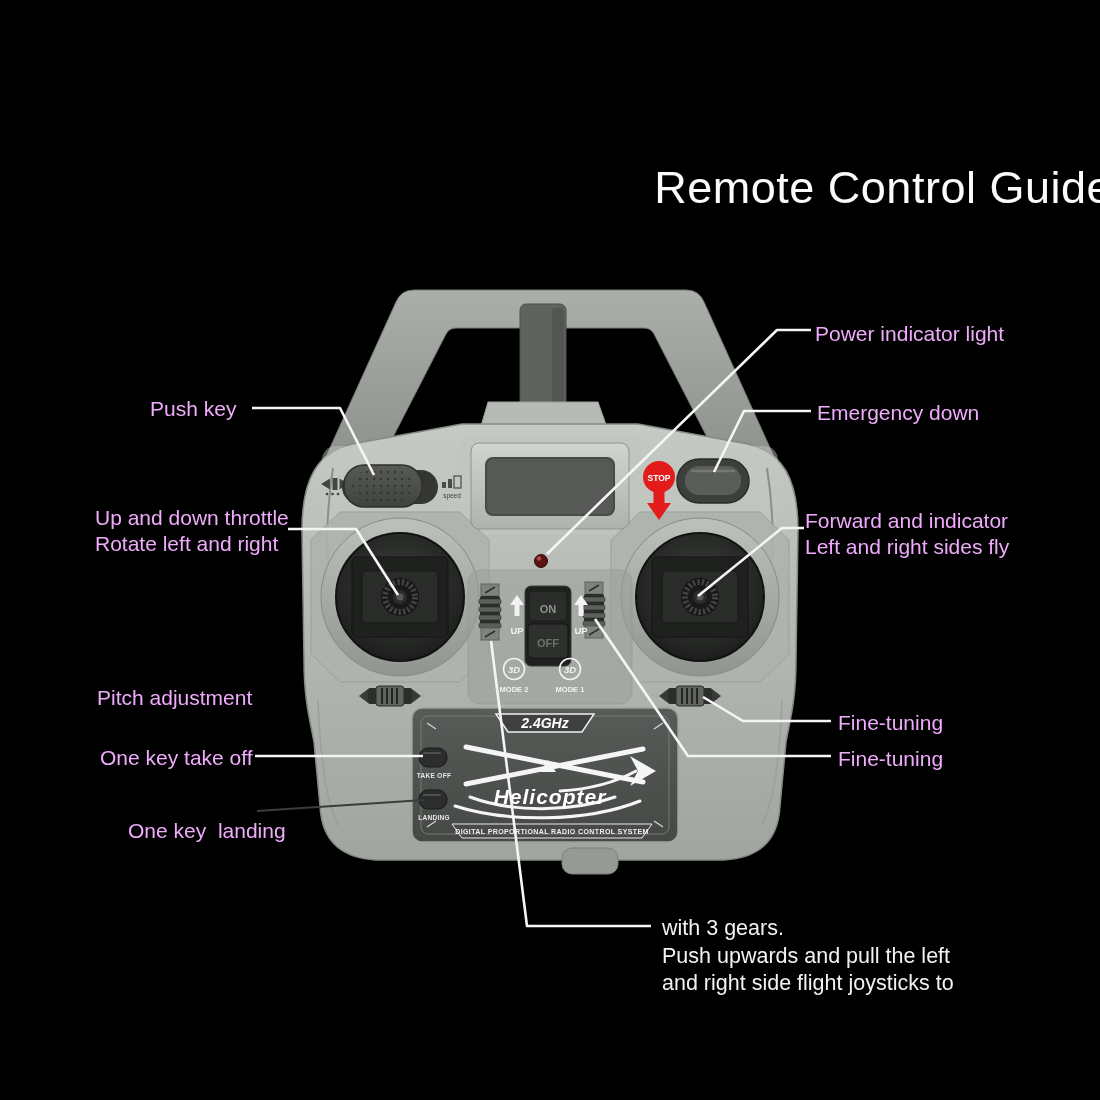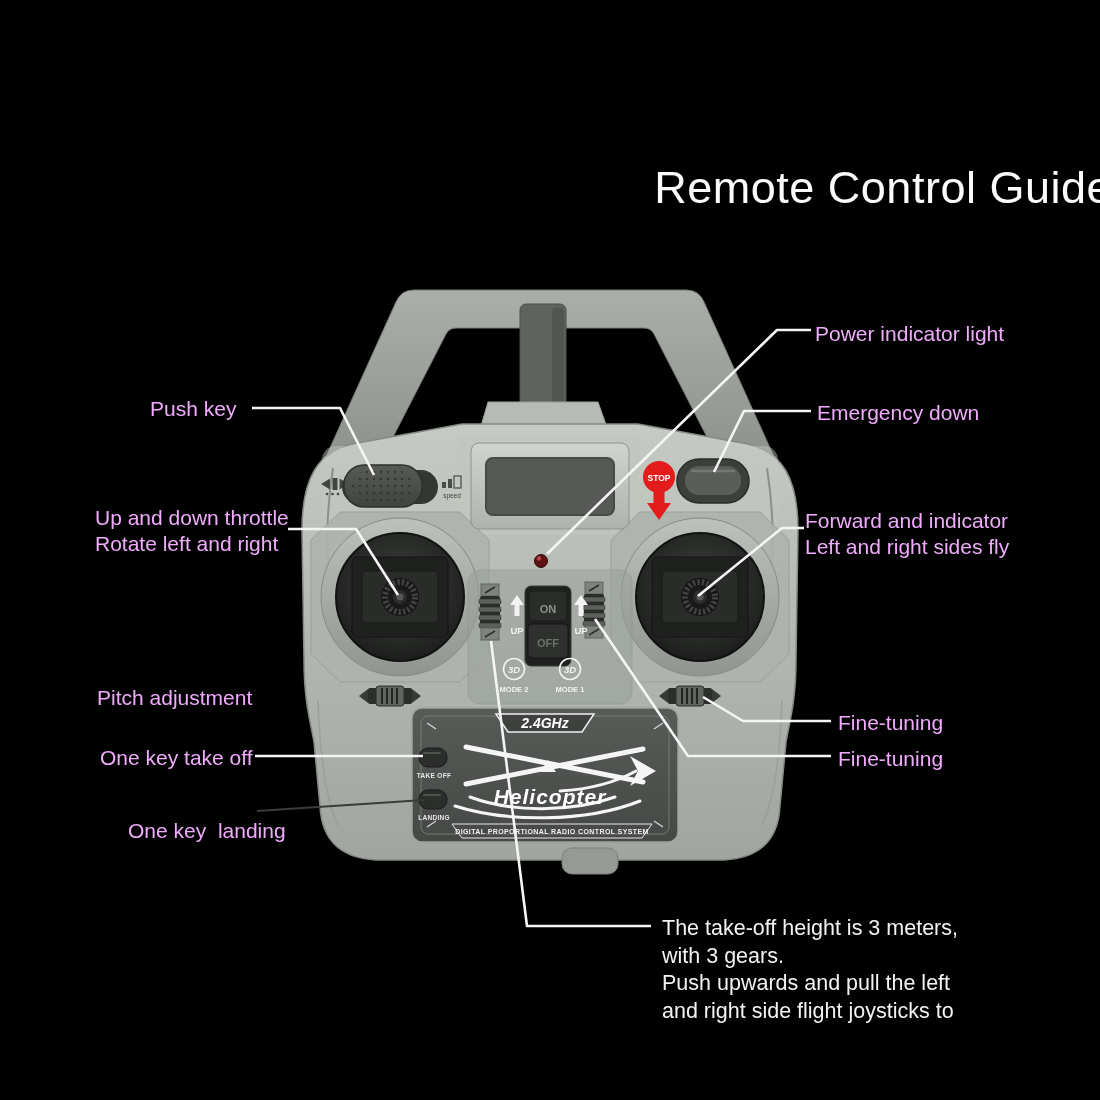--- a/index.html
+++ b/index.html
@@ -261,19 +261,18 @@
 <div class="lbl" style="left:97px;top:818px;margin-left:31px;">One key  landing</div>
 
 <div class="lbl" style="left:815px;top:321px;">Power indicator light</div>
 <div class="lbl" style="left:817px;top:400px;">Emergency down</div>
 <div class="lbl" style="left:805px;top:508px;">Forward and indicator</div>
 <div class="lbl" style="left:805px;top:534px;">Left and right sides fly</div>
 <div class="lbl" style="left:838px;top:710px;">Fine-tuning</div>
 <div class="lbl" style="left:838px;top:746px;">Fine-tuning</div>
 
 <div class="note">
-  <div>The take-off height is 3 meters,</div>
   <div>with 3 gears.</div>
   <div>Push upwards and pull the left</div>
   <div>and right side flight joysticks to</div>
 </div>
 
 </div>
 
 </body></html>

